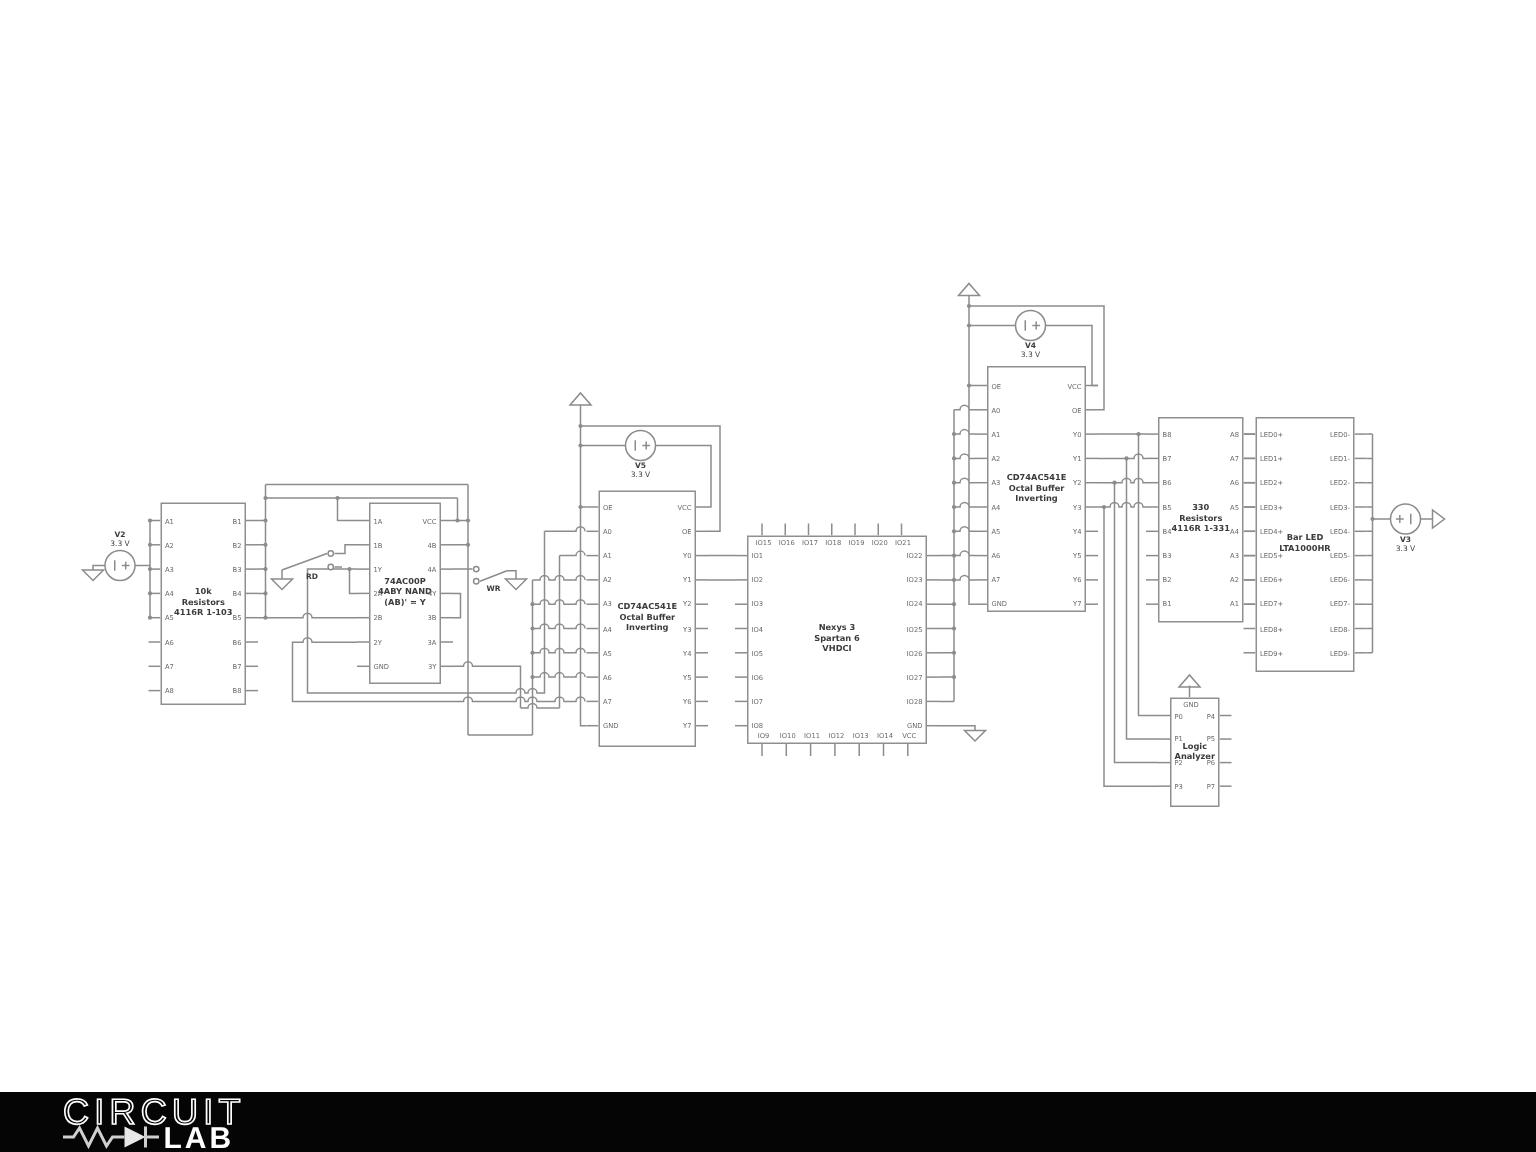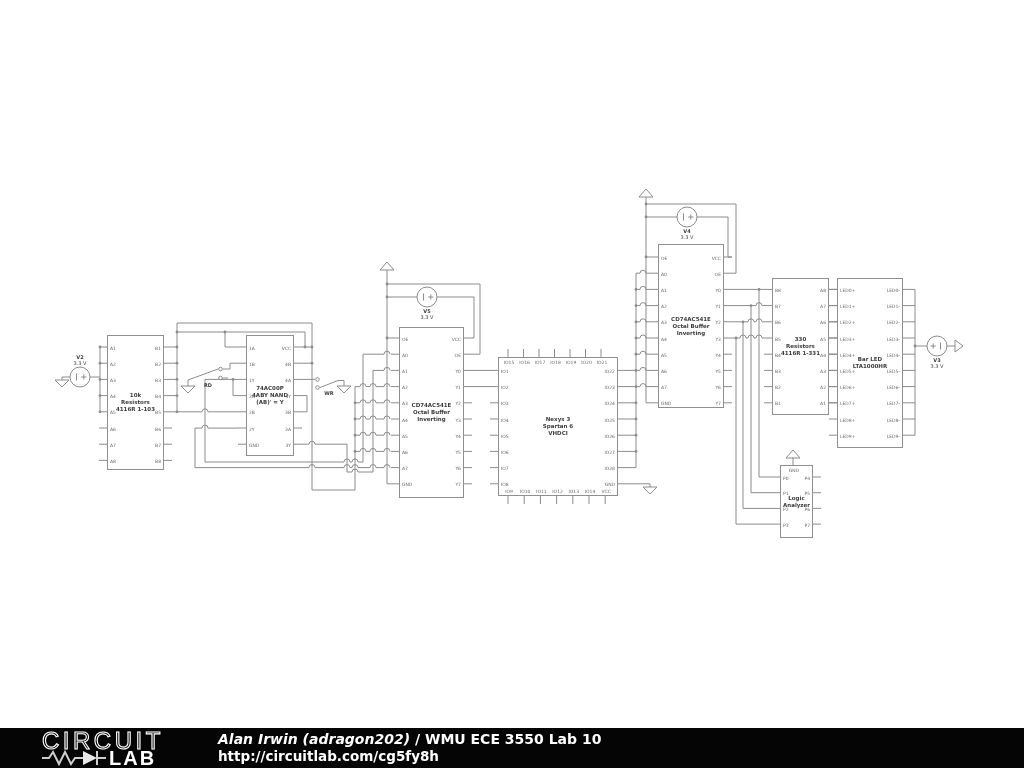--- a/index.html
+++ b/index.html
@@ -515,17 +515,13 @@
     <text x="2" y="21" font-family="Liberation Sans, sans-serif" font-size="24" letter-spacing="3.5" fill="none" stroke="#ffffff" stroke-width="1.1">CIRCUIT</text>
     <g stroke="#cfcfcf" stroke-width="2" fill="none">
       <path d="M2,30 H9 L13,24 L19,36 L25,24 L31,36 L35,30 H43"></path>
     </g>
     <g>
       <path d="M43,23 V37 L57,30 Z" fill="#e8e8e8" stroke="none"></path>
       <path d="M57,23 V37 M57,30 H66" stroke="#cfcfcf" stroke-width="2" fill="none"></path>
     </g>
     <text x="69" y="37" font-family="Liberation Sans, sans-serif" font-size="20" font-weight="bold" letter-spacing="2" fill="#ffffff">LAB</text>
   </svg>
-  <div id="footer-text">
-    <div id="footer-line1"><span class="author">Alan Irwin (adragon202)</span><span class="sep"> / </span><span class="doc-title">WMU ECE 3550 Lab 10</span></div>
-    <div id="footer-line2">http://circuitlab.com/cg5fy8h</div>
-  </div>
 </div>
 
 </body></html>

